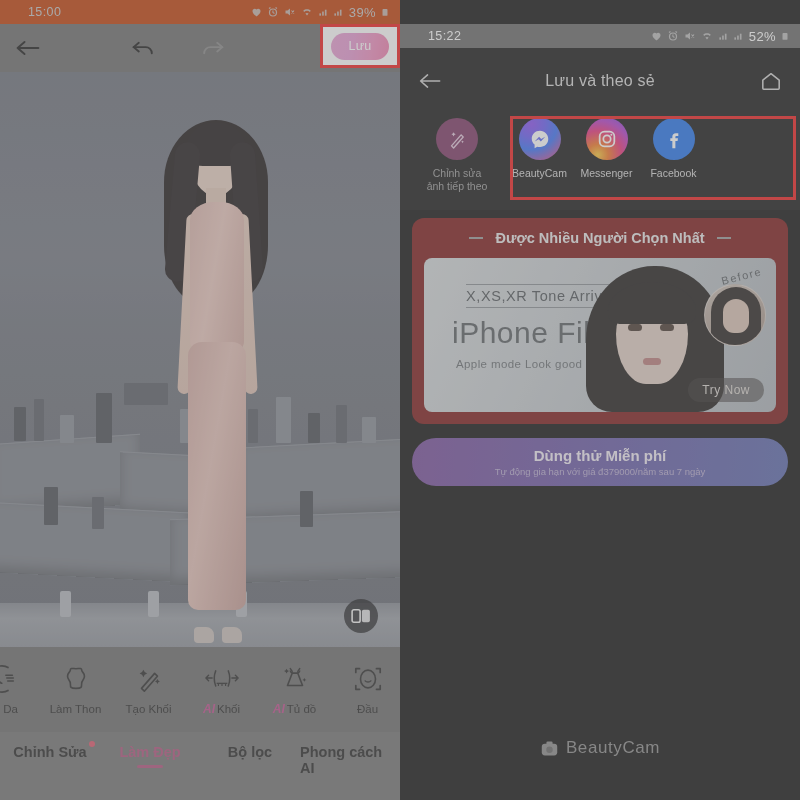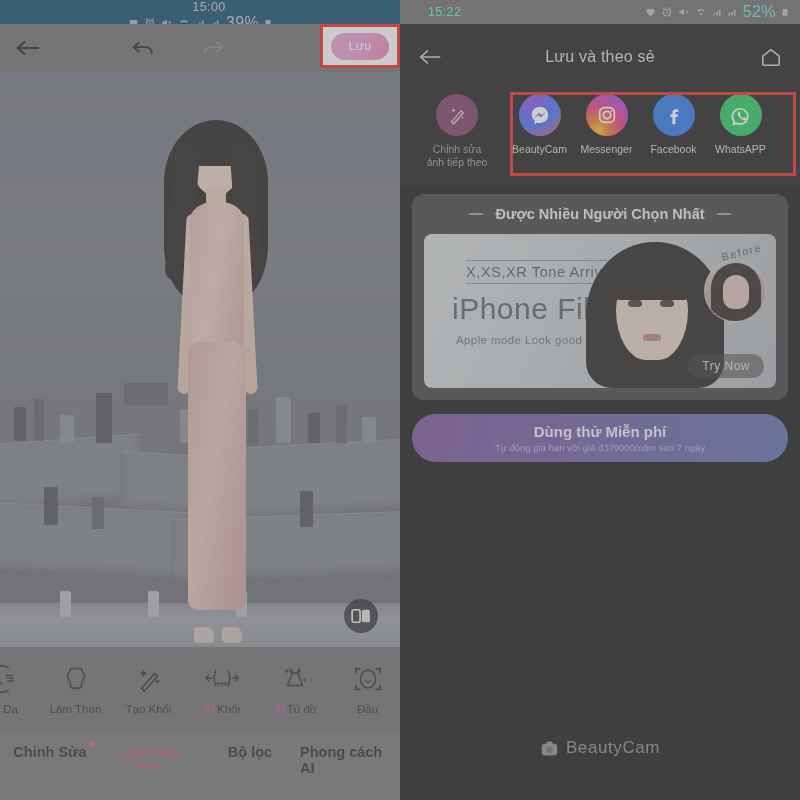--- a/index.html
+++ b/index.html
@@ -15,26 +15,26 @@
   .panel { position: relative; width: 400px; height: 800px; overflow: hidden; }
 
   
   #left-panel { background: #6d6d6d; }
   .statusbar {
     position: relative; height: 24px; width: 100%;
     display: flex; align-items: center;
     padding: 0 10px;
     font-size: 12px; letter-spacing: .4px;
   }
-  #left-panel .statusbar { background: #0c4a6e; color: #c6c6c6; flex-direction: column; }
+  #left-panel .statusbar { background: #c2410c; color: #c6c6c6; }
   .sb-time { flex: 0 0 auto; padding-left: 18px; font-size: 12.5px; }
   .sb-spacer { flex: 1 1 auto; }
   .sb-icons { display: flex; align-items: center; gap: 4px; }
   .sb-icons svg { display: block; opacity: .85; }
-  .sb-batt { font-size: 16px; margin-left: 1px; }
+  .sb-batt { font-size: 13px; margin-left: 1px; }
 
   
   .edit-topbar {
     position: relative; height: 48px; width: 100%;
     background: #6e6e6e;
     display: flex; align-items: center;
   }
   .tb-back { width: 56px; display: flex; justify-content: center; align-items: center; }
   .tb-mid { flex: 1 1 auto; display: flex; align-items: center; justify-content: center; gap: 42px; }
   .tb-right { width: 100px; display: flex; justify-content: center; align-items: center; }
@@ -152,21 +152,21 @@
   .tab.active .tlab { color: #b2547f; }
   .tab .dot {
     position: absolute; right: -8px; top: -3px; width: 6px; height: 6px;
     border-radius: 50%; background: #e0596e;
   }
   .tab .under { margin-top: 5px; width: 26px; height: 2.5px; border-radius: 2px; background: transparent; }
   .tab.active .under { background: #b2547f; }
 
   
   #right-panel { background: #141414; }
-  #right-panel .statusbar { background: #6b6b6b; color: #5eead4; }
+  #right-panel .statusbar { background: #6b6b6b; color: #ffffff; margin-top: 24px; }
 
   .share-topbar {
     position: relative; height: 66px; width: 100%;
     display: flex; align-items: center; padding: 0 18px;
     background: #1b1b1b;
   }
   .share-topbar .st-back { width: 40px; display: flex; align-items: center; }
   .share-topbar .st-title {
     flex: 1 1 auto; text-align: center; color: #d7d7d7;
     font-size: 16px; letter-spacing: .2px;
@@ -192,21 +192,21 @@
   .circ.whatsapp  { background: #25c95b; }
 
   .share-highlight {
     position: absolute; left: 110px; top: 2px; width: 286px; height: 84px;
     border: 3px solid #ef2222; pointer-events: none; z-index: 9;
   }
 
   
   .promo {
     position: relative; margin: 8px 12px 0 12px; width: 376px;
-    border-radius: 12px; background: #404040; overflow: hidden;
+    border-radius: 12px; background: #7f1d1d; overflow: hidden;
     padding-bottom: 12px;
   }
   .promo-head {
     display: flex; align-items: center; justify-content: center; gap: 12px;
     height: 40px; color: #e6e6e6; font-size: 14.5px; font-weight: bold;
   }
   .dash { width: 14px; height: 1.5px; background: #9a9a9a; }
   .banner {
     position: relative; margin: 0 12px; height: 154px; border-radius: 8px;
     background: linear-gradient(115deg,#d4d8da 0%,#c5cace 40%,#b9bfc4 70%,#aeb4ba 100%);
@@ -582,29 +582,20 @@
           <span class="slabel">Messenger</span>
         </div>
         <div class="share-item">
           <span class="circ facebook">
             <svg width="22" height="22" viewBox="0 0 24 24">
                 <path fill="#fff" d="M14.6 8.6h2.1V5.6h-2.6c-2.5 0-3.9 1.5-3.9 3.9v1.6H8v3h2.2V22h3.3v-7.9h2.4l.4-3h-2.8V9.9c0-.9.3-1.3 1.1-1.3z"></path>
               </svg>
           </span>
           <span class="slabel">Facebook</span>
         </div>
-        <div class="share-item">
-          <span class="circ whatsapp">
-            <svg width="23" height="23" viewBox="0 0 24 24">
-                <path fill="none" stroke="#fff" stroke-width="1.8" d="M5.6 18.4A8 8 0 1 1 8 20.2l-3.2.9.8-2.7z"></path>
-                <path fill="#fff" d="M9.6 8.4c.2-.4.5-.4.7-.4h.5c.2 0 .4 0 .6.5l.7 1.7c0 .2 0 .4-.1.5l-.4.5c-.1.2-.3.3-.1.6.2.3.8 1.3 1.7 2 1.1.9 1.4.9 1.6.8.2-.1.5-.5.7-.8.2-.2.4-.2.6-.1l1.6.8c.2.1.4.2.4.4 0 .2 0 .9-.3 1.2-.3.4-1 .8-1.6.8-.7 0-2.5-.4-4.3-2.1-1.8-1.7-2.4-3.2-2.6-3.8-.2-.6-.1-1.6.3-2.1z"></path>
-              </svg>
-          </span>
-          <span class="slabel">WhatsAPP</span>
-        </div>
       </div>
 
       <div class="share-highlight"></div>
     </div>
 
     <div class="promo">
       <div class="promo-head">
         <span class="dash"></span>
         <span>Được Nhiều Người Chọn Nhất</span>
         <span class="dash"></span>

